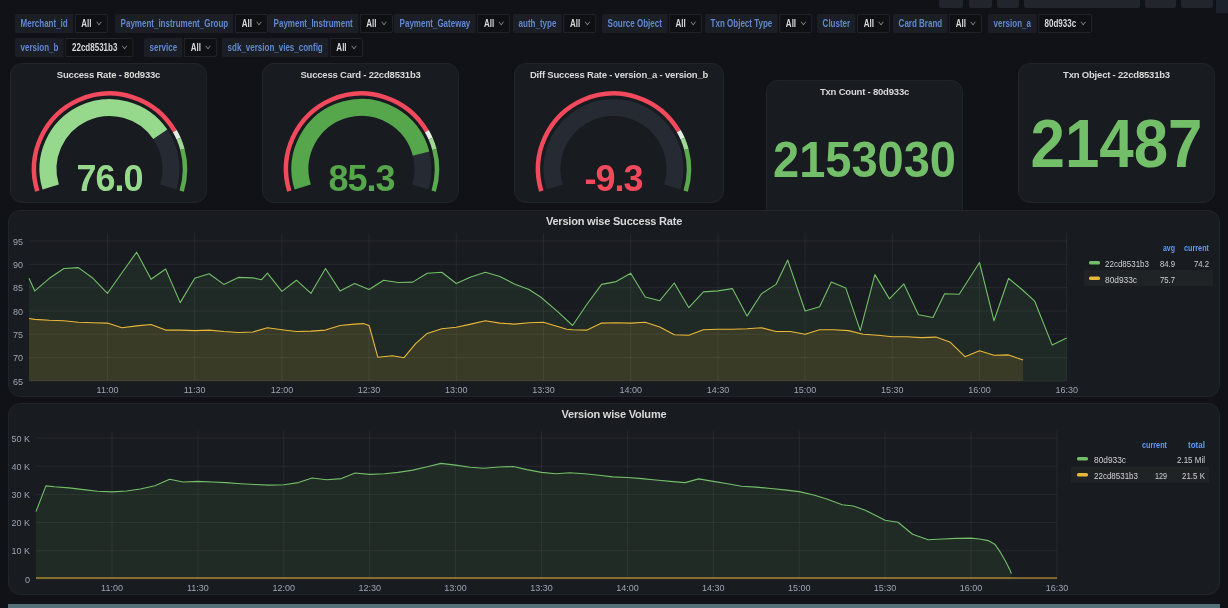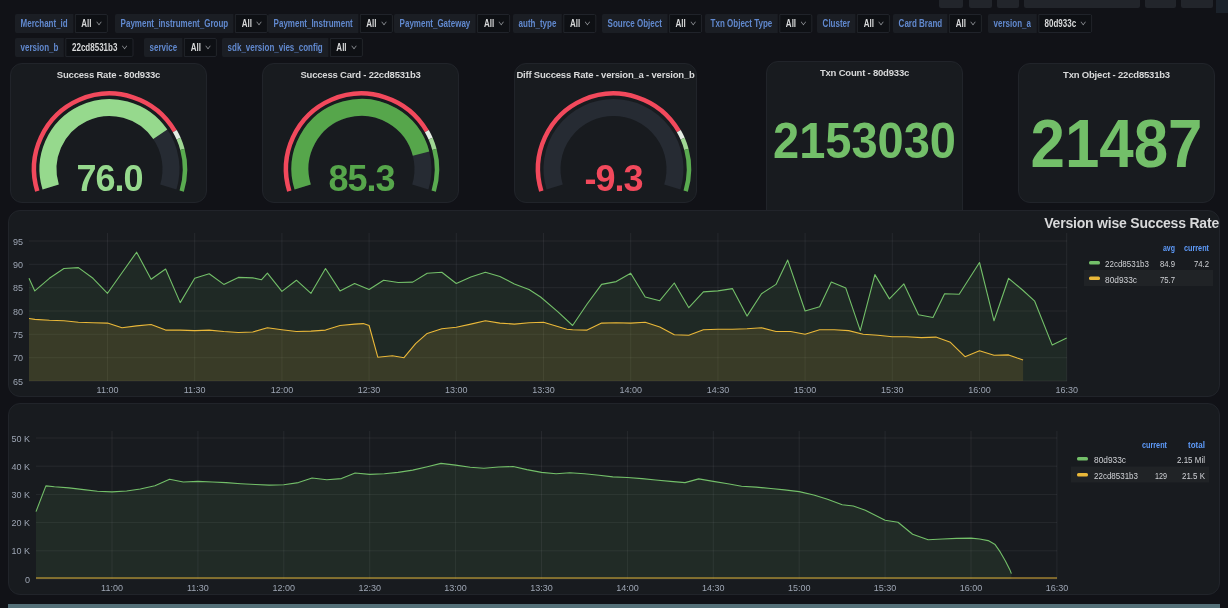--- a/index.html
+++ b/index.html
@@ -6,22 +6,22 @@
 .chip { position:absolute; height:19px; display:flex; align-items:stretch; transform:scaleX(0.80); transform-origin:0 50%; }
 .cl { background:#1b1e24; color:#6189cf; font-size:10px; font-weight:700;
   display:flex; align-items:center; padding:0 7px; border-radius:2px 0 0 2px; white-space:nowrap; }
 .cv { background:#0e1014; border:1px solid #24272d; color:#d8d9da; font-size:10px; font-weight:700;
   display:flex; align-items:center; padding:0 7px; border-radius:0 2px 2px 0; margin-left:2px; white-space:nowrap; }
 .caret { width:6px; height:6px; border-right:1.6px solid #9fa2a7; border-bottom:1.6px solid #9fa2a7; transform:rotate(45deg) scale(0.75); margin-left:6px; margin-top:-3px; display:inline-block; }
 .panel { position:absolute; background:#181b1f; border:1px solid #21242a; border-radius:12px; }
 .ptitle { position:absolute; top:5px; left:0; right:0; text-align:center; color:#d8d9da;
   font-size:9.5px; font-weight:700; letter-spacing:-0.2px; white-space:nowrap; }
 .stat { position:absolute; left:0; right:0; text-align:center; color:#73bf69; font-weight:700; line-height:1; }
-.ctitle { position:absolute; top:4px; left:0; right:0; text-align:right; color:#d8d9da;
-  font-size:14px; font-weight:700; letter-spacing:-0.2px; }
+.ctitle { position:absolute; top:4px; left:0; right:0; text-align:center; color:#d8d9da;
+  font-size:11px; font-weight:700; letter-spacing:-0.2px; }
 </style></head>
 <body>
 <div style="position:absolute;left:939px;top:0;width:24px;height:8px;background:#22252b;border-radius:0 0 2px 2px"></div>
 <div style="position:absolute;left:969px;top:0;width:23px;height:8px;background:#22252b;border-radius:0 0 2px 2px"></div>
 <div style="position:absolute;left:997px;top:0;width:22px;height:8px;background:#22252b;border-radius:0 0 2px 2px"></div>
 <div style="position:absolute;left:1024px;top:0;width:116px;height:8px;background:#22252b;border-radius:0 0 2px 2px"></div>
 <div style="position:absolute;left:1145px;top:0;width:31px;height:8px;background:#22252b;border-radius:0 0 2px 2px"></div>
 <div style="position:absolute;left:1181px;top:0;width:32px;height:8px;background:#22252b;border-radius:0 0 2px 2px"></div>
 <div style="position:absolute;left:1216px;top:0;width:12px;height:13px;background:#1b222b"></div>
 <div class="chip" style="left:15px;top:14px">
@@ -93,32 +93,32 @@
     <svg width="197" height="140" viewBox="0 0 197 140" style="position:absolute;left:0;top:0">
       <path d="M 26.30 127.07 A 75.5 75.5 0 0 1 163.83 67.16" stroke="#f2495c" stroke-width="4.5" fill="none"></path>
       <path d="M 163.83 67.16 A 75.5 75.5 0 0 1 167.65 74.70" stroke="#e3ece2" stroke-width="4.5" fill="none"></path>
       <path d="M 167.65 74.70 A 75.5 75.5 0 0 1 171.39 85.33" stroke="#9fd794" stroke-width="4.5" fill="none"></path>
       <path d="M 171.39 85.33 A 75.5 75.5 0 0 1 170.70 127.07" stroke="#5aab50" stroke-width="4.5" fill="none"></path>
       <path d="M 39.69 122.98 A 61.5 61.5 0 1 1 157.31 122.98" stroke="#262b33" stroke-width="17" fill="none"></path>
       <path d="M 39.69 122.98 A 61.5 61.5 0 1 1 158.05 89.65" stroke="#56a64b" stroke-width="17" fill="none"></path>
       <text x="98.5" y="126.5" text-anchor="middle" font-family="Liberation Sans, sans-serif" font-size="36" font-weight="700" fill="#56a64b" letter-spacing="-1">85.3</text>
     </svg>
   </div>
-<div class="panel" style="left:514px;top:63px;width:183px;height:140px">
+<div class="panel" style="left:514px;top:63px;width:210px;height:140px">
     <div class="ptitle">Diff Success Rate - version_a - version_b</div>
     <svg width="197" height="140" viewBox="0 0 197 140" style="position:absolute;left:0;top:0">
       <path d="M 26.30 127.07 A 75.5 75.5 0 0 1 163.83 67.16" stroke="#f2495c" stroke-width="4.5" fill="none"></path>
       <path d="M 163.83 67.16 A 75.5 75.5 0 0 1 167.65 74.70" stroke="#e3ece2" stroke-width="4.5" fill="none"></path>
       <path d="M 167.65 74.70 A 75.5 75.5 0 0 1 171.39 85.33" stroke="#9fd794" stroke-width="4.5" fill="none"></path>
       <path d="M 171.39 85.33 A 75.5 75.5 0 0 1 170.70 127.07" stroke="#5aab50" stroke-width="4.5" fill="none"></path>
       <path d="M 39.69 122.98 A 61.5 61.5 0 1 1 157.31 122.98" stroke="#262b33" stroke-width="17" fill="none"></path>
       <text x="98.5" y="126.5" text-anchor="middle" font-family="Liberation Sans, sans-serif" font-size="36" font-weight="700" fill="#f2495c" letter-spacing="-1">-9.3</text>
     </svg>
   </div>
-<div class="panel" style="left:766px;top:61px;width:197px;height:176px">
+<div class="panel" style="left:766px;top:80px;width:197px;height:176px">
     <div class="ptitle">Txn Count - 80d933c</div>
     <div class="stat" style="font-size:50px;top:54px;transform:scaleX(0.94)">2153030</div>
   </div>
 <div class="panel" style="left:1018px;top:63px;width:197px;height:140px">
     <div class="ptitle">Txn Object - 22cd8531b3</div>
     <div class="stat" style="font-size:68px;top:45px;transform:scaleX(0.91)">21487</div>
   </div>
 <div class="panel" style="left:8px;top:210px;width:1212px;height:187px">
   <div class="ctitle">Version wise Success Rate</div>
   <svg width="1212" height="187" viewBox="0 0 1212 187" style="position:absolute;left:0;top:0" font-family="Liberation Sans, sans-serif">
@@ -170,20 +170,21 @@
       <rect x="1080" y="50" width="11" height="3.5" rx="1.5" fill="#73bf69"></rect>
       <text x="1096" y="56" font-size="9.5" fill="#d0d2d6" textLength="44" lengthAdjust="spacingAndGlyphs">22cd8531b3</text>
       <text x="1166" y="56" text-anchor="end" font-size="9.5" fill="#d0d2d6" textLength="15" lengthAdjust="spacingAndGlyphs">84.9</text>
       <text x="1200" y="56" text-anchor="end" font-size="9.5" fill="#d0d2d6" textLength="15" lengthAdjust="spacingAndGlyphs">74.2</text>
       <rect x="1080" y="65.5" width="11" height="3.5" rx="1.5" fill="#eab839"></rect>
       <text x="1096" y="71.5" font-size="9.5" fill="#d0d2d6" textLength="32" lengthAdjust="spacingAndGlyphs">80d933c</text>
       <text x="1166" y="71.5" text-anchor="end" font-size="9.5" fill="#d0d2d6" textLength="15" lengthAdjust="spacingAndGlyphs">75.7</text>
     </svg>
 </div>
 <div class="panel" style="left:8px;top:403px;width:1212px;height:192px">
+  <div class="ctitle">Version wise Volume</div>
   <svg width="1212" height="192" viewBox="0 0 1212 192" style="position:absolute;left:0;top:0" font-family="Liberation Sans, sans-serif">
       <line x1="103.0" y1="27" x2="103.0" y2="175" stroke="rgba(201,209,217,0.08)" stroke-width="1"></line>
       <line x1="188.9" y1="27" x2="188.9" y2="175" stroke="rgba(201,209,217,0.08)" stroke-width="1"></line>
       <line x1="274.8" y1="27" x2="274.8" y2="175" stroke="rgba(201,209,217,0.08)" stroke-width="1"></line>
       <line x1="360.7" y1="27" x2="360.7" y2="175" stroke="rgba(201,209,217,0.08)" stroke-width="1"></line>
       <line x1="446.6" y1="27" x2="446.6" y2="175" stroke="rgba(201,209,217,0.08)" stroke-width="1"></line>
       <line x1="532.5" y1="27" x2="532.5" y2="175" stroke="rgba(201,209,217,0.08)" stroke-width="1"></line>
       <line x1="618.4" y1="27" x2="618.4" y2="175" stroke="rgba(201,209,217,0.08)" stroke-width="1"></line>
       <line x1="704.3" y1="27" x2="704.3" y2="175" stroke="rgba(201,209,217,0.08)" stroke-width="1"></line>
       <line x1="790.2" y1="27" x2="790.2" y2="175" stroke="rgba(201,209,217,0.08)" stroke-width="1"></line>

